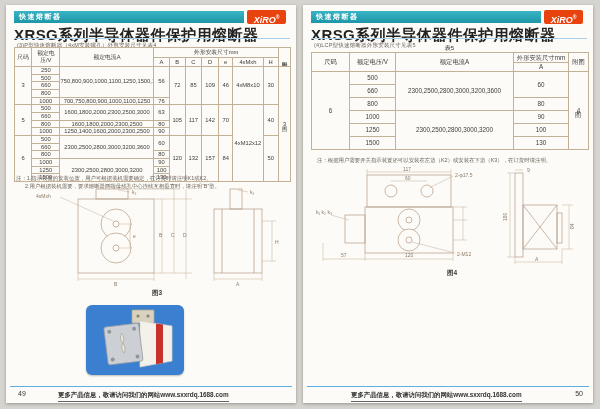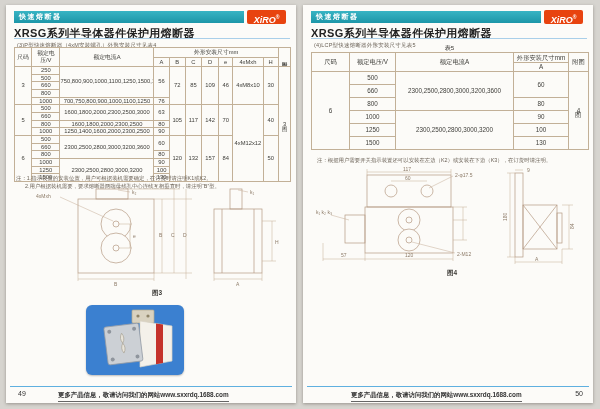--- a/index.html
+++ b/index.html
@@ -21,21 +21,21 @@
     color:#fff;font-size:7px;line-height:12.5px;padding-left:5px;
     letter-spacing:1.5px;font-weight:bold;box-sizing:border-box;
   }
   .logo{
     position:absolute;top:5px;left:241px;width:39px;height:14px;
     background:#e8430f;border-radius:2px;color:#fff;text-align:center;
     font-style:italic;font-weight:bold;font-size:9px;line-height:14px;
   }
   .logo sup{font-size:5px;font-style:normal}
   .title{
-    position:absolute;top:21px;left:8px;font-size:11px;font-weight:bold;
+    position:absolute;top:21px;left:8px;font-size:15px;font-weight:bold;
     color:#222;letter-spacing:.4px;
   }
   .rule{position:absolute;top:33px;left:8px;width:276px;border-bottom:1.6px solid #a9cfe9}
   .note{position:absolute;top:37px;left:11px;font-size:5.5px;color:#6b6257;letter-spacing:.2px}
 
   .tbl{position:absolute;border-collapse:collapse;table-layout:fixed;color:#41403c;background:#fcfbf8}
   .tbl th,.tbl td{
     border:.8px solid #c2b097;font-weight:normal;text-align:center;
     vertical-align:middle;padding:0;line-height:1.15;overflow:hidden;
   }

